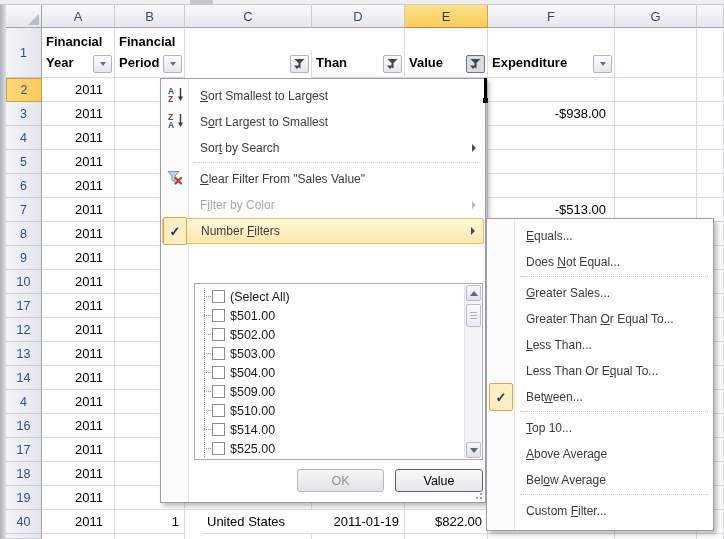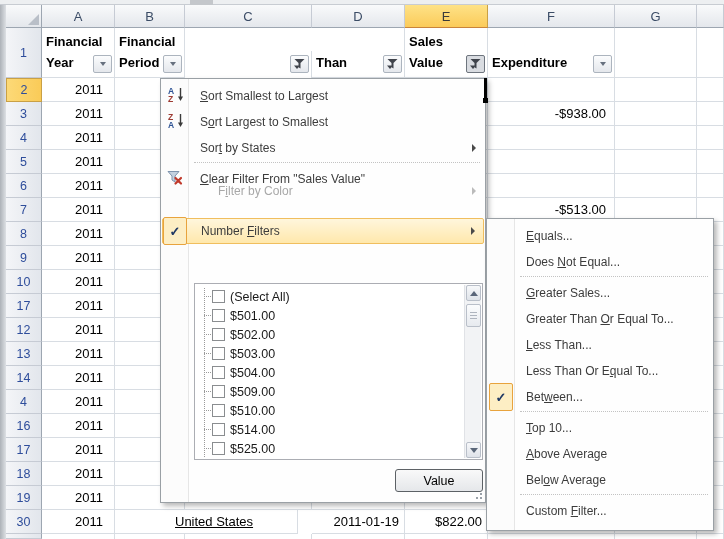--- a/index.html
+++ b/index.html
@@ -116,21 +116,21 @@
       <div class="rowhead" style="top: 270px; height: 24px;">10</div>
       <div class="rowhead" style="top: 294px; height: 24px;">17</div>
       <div class="rowhead" style="top: 318px; height: 24px;">12</div>
       <div class="rowhead" style="top: 342px; height: 24px;">13</div>
       <div class="rowhead" style="top: 366px; height: 24px;">14</div>
       <div class="rowhead" style="top: 390px; height: 24px;">4</div>
       <div class="rowhead" style="top: 414px; height: 24px;">16</div>
       <div class="rowhead" style="top: 438px; height: 24px;">17</div>
       <div class="rowhead" style="top: 462px; height: 24px;">18</div>
       <div class="rowhead" style="top: 486px; height: 24px;">19</div>
-      <div class="rowhead" style="top: 510px; height: 24px;">30</div>
+      <div class="rowhead" style="top: 510px; height: 24px;">40</div>
       <div class="rowhead" style="top: 534px; height: 5px;"></div>
     </div>
   <div id="cells">
       <div class="hcell" style="left: 42px; top: 28px; width: 73px; height: 50px;">
         <span>Financial</span>
         <span>Year</span>
       </div>
       <div class="fbtn" style="left: 93px; top: 55px;">
         <div class="tri-down"></div>
       </div>
@@ -153,21 +153,20 @@
       <div class="hcell" style="left: 312px; top: 28px; width: 93px; height: 50px;">
         <span>Than</span>
       </div>
       <div class="fbtn" style="left: 383px; top: 55px;">
         <svg width="13" height="12" viewBox="0 0 13 12">
           <polygon points="1.5,1 11.5,1 7.5,5 7.5,10.5 5.5,9.2 5.5,5" fill="#3F434B"></polygon>
           <polygon points="1,7.5 7,7.5 4,11" fill="#3F434B"></polygon>
         </svg>
       </div>
       <div class="hcell" style="left: 405px; top: 28px; width: 83px; height: 50px;">
-        <span>Sales</span>
         <span>Value</span>
       </div>
       <div class="fbtn pressed" style="left: 466px; top: 55px;">
         <svg width="13" height="12" viewBox="0 0 13 12">
           <polygon points="1.5,1 11.5,1 7.5,5 7.5,10.5 5.5,9.2 5.5,5" fill="#3F434B"></polygon>
           <polygon points="1,7.5 7,7.5 4,11" fill="#3F434B"></polygon>
         </svg>
       </div>
       <div class="hcell" style="left: 488px; top: 28px; width: 127px; height: 50px;">
         <span>Expenditure</span>
@@ -316,21 +315,21 @@
       <div class="cell num-a" style="left: 42px; top: 486px; width: 73px; height: 24px;">2011</div>
       <div class="cell" style="left: 115px; top: 486px; width: 70px; height: 24px;"></div>
       <div class="cell" style="left: 185px; top: 486px; width: 127px; height: 24px;"></div>
       <div class="cell" style="left: 312px; top: 486px; width: 93px; height: 24px;"></div>
       <div class="cell" style="left: 405px; top: 486px; width: 83px; height: 24px;"></div>
       <div class="cell" style="left: 488px; top: 486px; width: 127px; height: 24px;"></div>
       <div class="cell" style="left: 615px; top: 486px; width: 82px; height: 24px;"></div>
       <div class="cell" style="left: 697px; top: 486px; width: 27px; height: 24px;"></div>
       <div class="cell num-a" style="left: 42px; top: 510px; width: 73px; height: 24px;">2011</div>
       <div class="cell num" style="left: 115px; top: 510px; width: 70px; height: 24px;">1</div>
-      <div class="cell txt" style="left: 171px; top: 510px; width: 127px; height: 24px; text-decoration: underline;">United States</div>
+      <div class="cell txt" style="left: 203px; top: 510px; width: 127px; height: 24px;">United States</div>
       <div class="cell num" style="left: 312px; top: 510px; width: 93px; height: 24px;">2011-01-19</div>
       <div class="cell num" style="left: 405px; top: 510px; width: 83px; height: 24px;">$822.00</div>
       <div class="cell" style="left: 488px; top: 510px; width: 127px; height: 24px;"></div>
       <div class="cell" style="left: 615px; top: 510px; width: 82px; height: 24px;"></div>
       <div class="cell" style="left: 697px; top: 510px; width: 27px; height: 24px;"></div>
       <div class="cell" style="left: 42px; top: 534px; width: 73px; height: 5px; border-bottom: none;"></div>
       <div class="cell" style="left: 115px; top: 534px; width: 70px; height: 5px; border-bottom: none;"></div>
       <div class="cell" style="left: 185px; top: 534px; width: 127px; height: 5px; border-bottom: none;"></div>
       <div class="cell" style="left: 312px; top: 534px; width: 93px; height: 5px; border-bottom: none;"></div>
       <div class="cell" style="left: 405px; top: 534px; width: 83px; height: 5px; border-bottom: none;"></div>
@@ -356,32 +355,32 @@
         <div class="mitem" style="top: 30px; height: 26px;">
           <span><span>S</span><span class="ak">o</span><span>rt Largest to Smallest</span></span>
           <div class="micon"><svg width="19" height="17" viewBox="0 0 19 17">
               <text x="1" y="8" font-size="8.5" font-weight="bold" fill="#9C3931" font-family="Liberation Sans">Z</text>
               <text x="1" y="16" font-size="8.5" font-weight="bold" fill="#2E5395" font-family="Liberation Sans">A</text>
               <line x1="13.5" y1="2" x2="13.5" y2="11" stroke="#3A3A3A" stroke-width="1.4"></line>
               <polygon points="11,10.5 16,10.5 13.5,15" fill="#3A3A3A"></polygon>
             </svg></div>
         </div>
         <div class="mitem" style="top: 56px; height: 26px;">
-          <span><span>Sor</span><span class="ak">t</span><span> by States</span></span>
+          <span><span>Sor</span><span class="ak">t</span><span> by Search</span></span>
           <div class="tri-right"></div>
         </div>
         <div class="msep" style="top: 83px;"></div>
         <div class="mitem" style="top: 87px; height: 26px;">
           <span><span></span><span class="ak">C</span><span>lear Filter From "Sales Value"</span></span>
           <div class="micon"><svg width="16" height="16" viewBox="0 0 16 16">
               <path d="M1,2 h11 l-4,4.5 v6 l-3,-2 v-4 z" fill="#C3D1E0" stroke="#7E93AD" stroke-width="1"></path>
               <path d="M8.5,8.5 L14,14 M14,8.5 L8.5,14" stroke="#C0392B" stroke-width="2.2" stroke-linecap="round"></path>
             </svg></div>
         </div>
-        <div class="mitem disabled" style="top: 99px; height: 26px; margin-left: 18px;">
+        <div class="mitem disabled" style="top: 113px; height: 26px;">
           <span><span>F</span><span class="ak">i</span><span>lter by Color</span></span>
           <div class="tri-right dis"></div>
         </div>
         <div class="mitem hl" style="top: 139px; height: 26px;">
           <span><span>Number </span><span class="ak">F</span><span>ilters</span></span>
           <div class="tri-right"></div>
         </div>
         <div class="checkbox-ind" style="top: 138px; height: 28px;">
           <span>✓</span>
         </div>
@@ -430,20 +429,21 @@
       <div id="vscroll">
         <div class="sbtn sb-up">
             <div class="tri-up-s"></div>
           </div>
         <div id="sthumb"></div>
         <div class="sbtn sb-dn">
             <div class="tri-dn-s"></div>
           </div>
       </div>
     </div>
+    <div class="dlg-btn" id="ok-btn">OK</div>
     <div class="dlg-btn" id="cancel-btn">Value</div>
     <div class="grip">
         <i></i>
         <i></i>
         <i></i>
       </div>
   </div>
 
   <div class="menu" id="number-menu" style="left:486px;top:218px;width:228px;height:313px;z-index:20;">
     <div class="gutter"></div>

